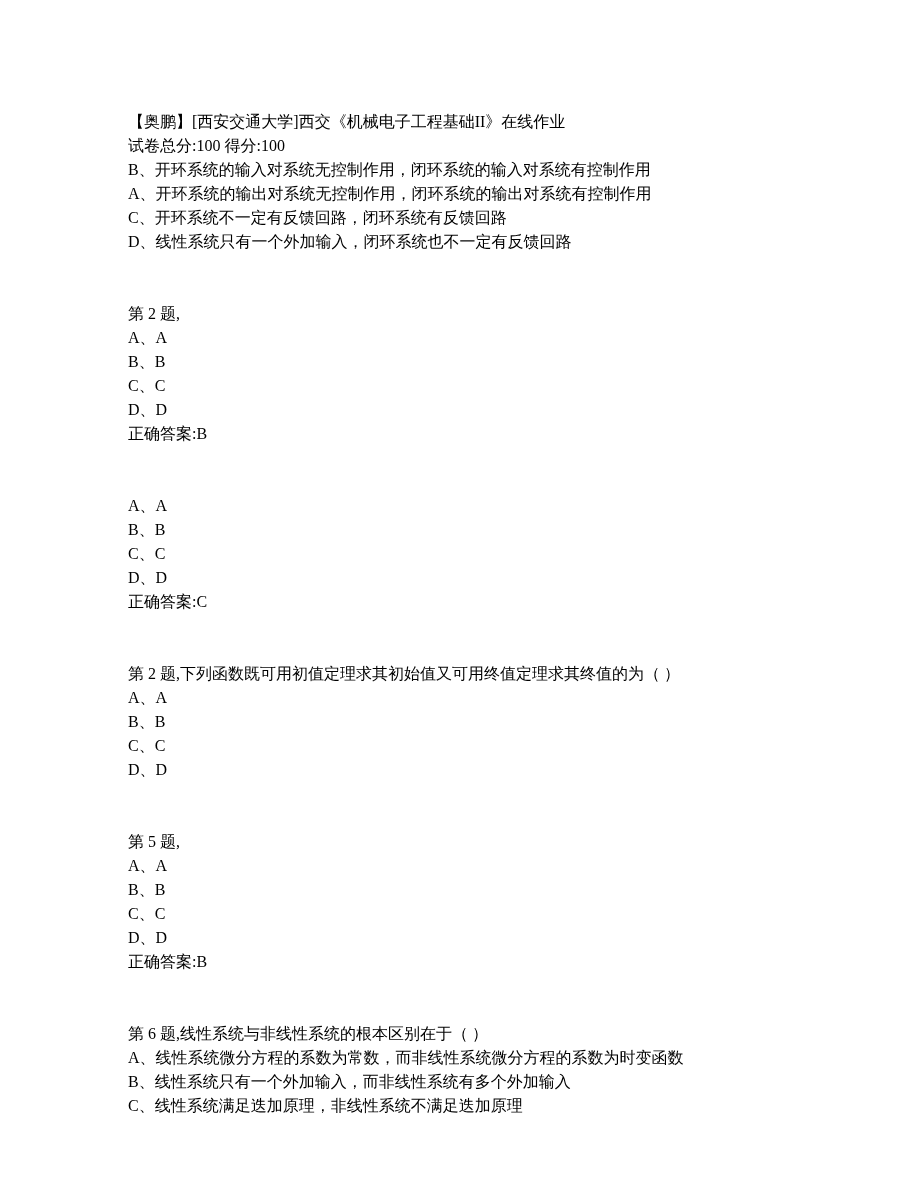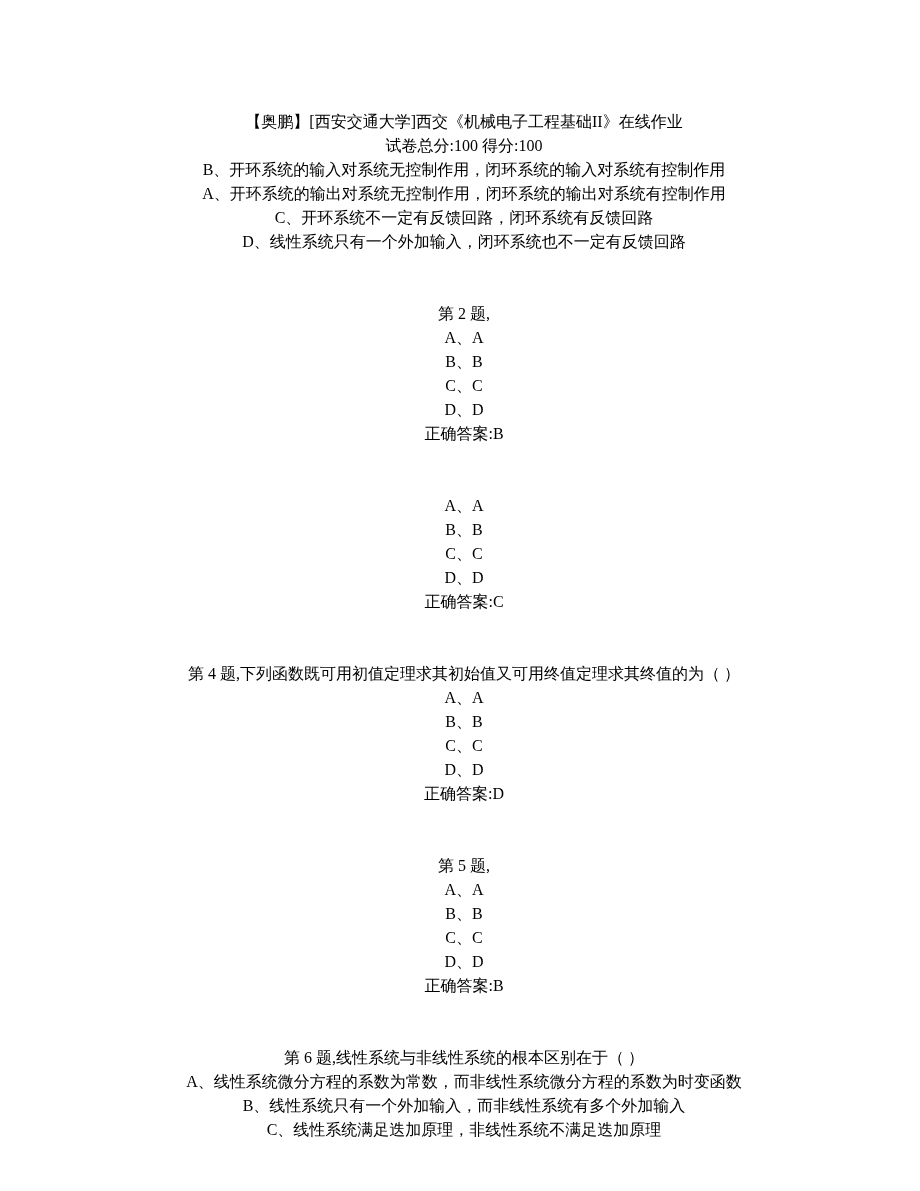--- a/index.html
+++ b/index.html
@@ -12,21 +12,20 @@
       height: 1191px;
       background: #ffffff;
       font-family: "SimSun", "宋体", serif;
       font-size: 16px;
       color: #000000;
       line-height: 1.5;
       padding: 110px 120px 0 128px;
     }
     .line {
       white-space: nowrap;
-      text-align: center;
     }
     .double-spacer {
       height: 48px;
     }
     .score-line span:first-child {
     }
   </style>
 </head>
 <body>
 
@@ -60,26 +59,25 @@
   <div class="line">A、A</div>
   <div class="line">B、B</div>
   <div class="line">C、C</div>
   <div class="line">D、D</div>
   <div class="line">正确答案:C</div>
 </div>
 
 <div class="double-spacer"></div>
 
 <div>
-  <div class="line">第 4 题,下列函数既可用初值定理求其初始值又可用终值定理求其终值的为（      ）</div>
+  <div class="line">第 2 题,下列函数既可用初值定理求其初始值又可用终值定理求其终值的为（      ）</div>
   <div class="line">A、A</div>
   <div class="line">B、B</div>
   <div class="line">C、C</div>
   <div class="line">D、D</div>
-  <div class="line">正确答案:D</div>
 </div>
 
 <div class="double-spacer"></div>
 
 <div>
   <div class="line">第 5 题,</div>
   <div class="line">A、A</div>
   <div class="line">B、B</div>
   <div class="line">C、C</div>
   <div class="line">D、D</div>

